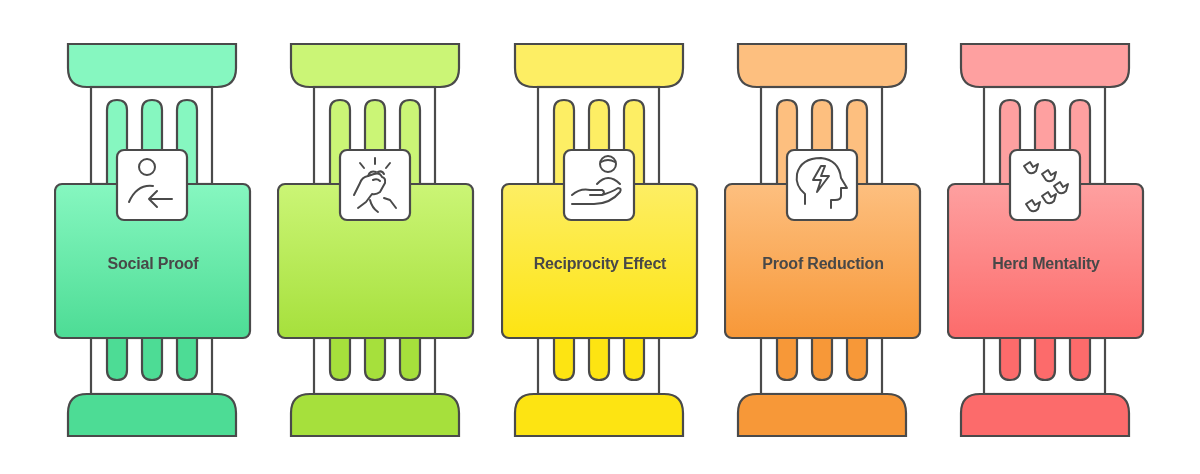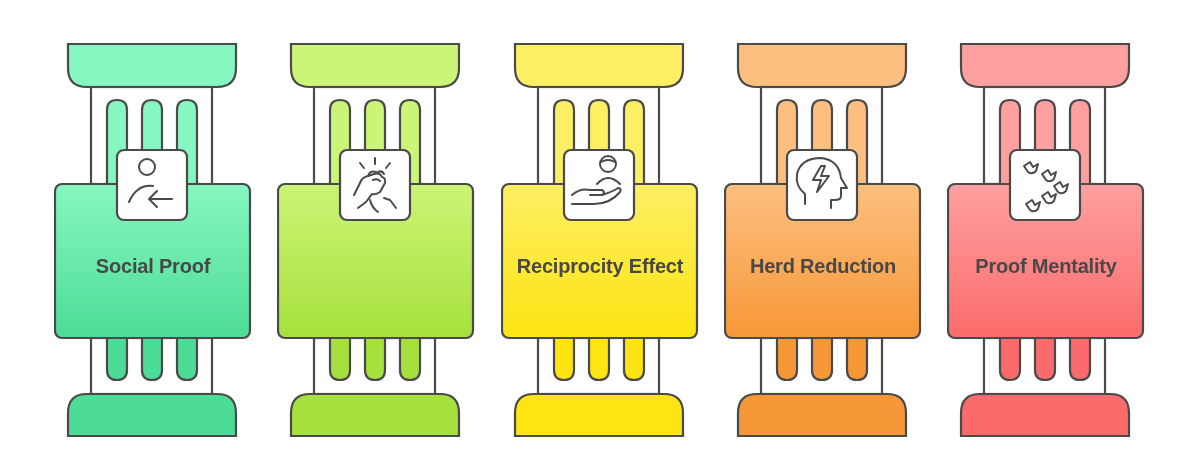--- a/index.html
+++ b/index.html
@@ -1,21 +1,21 @@
 <!DOCTYPE html>
 <html><head>
 <meta charset="utf-8">
 <style>
   html, body { margin: 0; padding: 0; background: #ffffff; }
   body { width: 1200px; height: 474px; position: relative; overflow: hidden;
          font-family: "Liberation Sans", "DejaVu Sans", sans-serif; }
   .pillar { position: absolute; top: 0; width: 200px; height: 474px; }
   .pillar svg.frame { position: absolute; left: 0; top: 0; }
   .label { position: absolute; left: 0; top: 255px; width: 198px; text-align: center;
-           font-weight: bold; font-size: 20px; color: #484848; letter-spacing: -0.2px; }
+           font-weight: bold; font-size: 16px; color: #484848; letter-spacing: -0.2px; }
   .icon { position: absolute; left: 63px; top: 150px; width: 70px; height: 70px; }
 </style>
 </head>
 <body>
 
 <div id="diagram">
     <div class="pillar" style="left: 54px;">
     <svg class="frame" width="200" height="474" viewBox="0 0 200 474">
       <defs>
         <linearGradient class="g-main" x1="0" y1="0" x2="0" y2="1" id="grad0">
@@ -150,21 +150,21 @@
       <rect class="main" x="1" y="184" width="195" height="154" rx="7" stroke="#4a4a4a" stroke-width="2.2" fill="url(#grad3)"></rect>
 
       <path class="base" d="M33 394 H163 Q182 394 182 413 V436 H14 V413 Q14 394 33 394 Z" stroke="#4a4a4a" stroke-width="2.2" fill="#f79838"></path>
 
       <rect x="63" y="150" width="70" height="70" rx="7" fill="#ffffff" stroke="#4a4a4a" stroke-width="2.2"></rect>
     </svg>
     <div class="icon"><svg width="70" height="70" viewBox="0 0 70 70">
           <path d="M18 54 V44 Q8 36 10 24 Q14 8 34 8 Q52 10 54 28 L60 38 H54 V46 Q54 50 48 50 H44 V58" fill="none" stroke="#4a4a4a" stroke-width="2" stroke-linecap="round" stroke-linejoin="round"></path>
           <path d="M34 16 L26 30 H34 L30 42 L42 26 H34 L38 16 Z" fill="none" stroke="#4a4a4a" stroke-width="2" stroke-linecap="round" stroke-linejoin="round"></path>
         </svg></div>
-    <div class="label">Herd Reduction</div>
+    <div class="label">Proof Reduction</div>
   </div>
     <div class="pillar" style="left: 947px;">
     <svg class="frame" width="200" height="474" viewBox="0 0 200 474">
       <defs>
         <linearGradient class="g-main" x1="0" y1="0" x2="0" y2="1" id="grad4">
             <stop offset="0" stop-color="#fea0a0"></stop>
             <stop offset="1" stop-color="#fc6b6b"></stop>
           </linearGradient>
       </defs>
 
@@ -188,15 +188,15 @@
 
       <rect x="63" y="150" width="70" height="70" rx="7" fill="#ffffff" stroke="#4a4a4a" stroke-width="2.2"></rect>
     </svg>
     <div class="icon"><svg width="70" height="70" viewBox="0 0 70 70">
           <path d="M14 16 L18 22 Q22 25 26 21 L28 14 L23 17 L20 12 Z" fill="none" stroke="#4a4a4a" stroke-width="2" stroke-linecap="round" stroke-linejoin="round"></path>
           <path d="M32 24 L36 30 Q40 33 44 29 L46 22 L41 25 L38 20 Z" fill="none" stroke="#4a4a4a" stroke-width="2" stroke-linecap="round" stroke-linejoin="round"></path>
           <path d="M44 36 L48 42 Q52 45 56 41 L58 34 L53 37 L50 32 Z" fill="none" stroke="#4a4a4a" stroke-width="2" stroke-linecap="round" stroke-linejoin="round"></path>
           <path d="M32 46 L36 52 Q40 55 44 51 L46 44 L41 47 L38 42 Z" fill="none" stroke="#4a4a4a" stroke-width="2" stroke-linecap="round" stroke-linejoin="round"></path>
           <path d="M16 54 L20 60 Q24 63 28 59 L30 52 L25 55 L22 50 Z" fill="none" stroke="#4a4a4a" stroke-width="2" stroke-linecap="round" stroke-linejoin="round"></path>
         </svg></div>
-    <div class="label">Proof Mentality</div>
+    <div class="label">Herd Mentality</div>
   </div>
   </div>
 
 </body></html>

